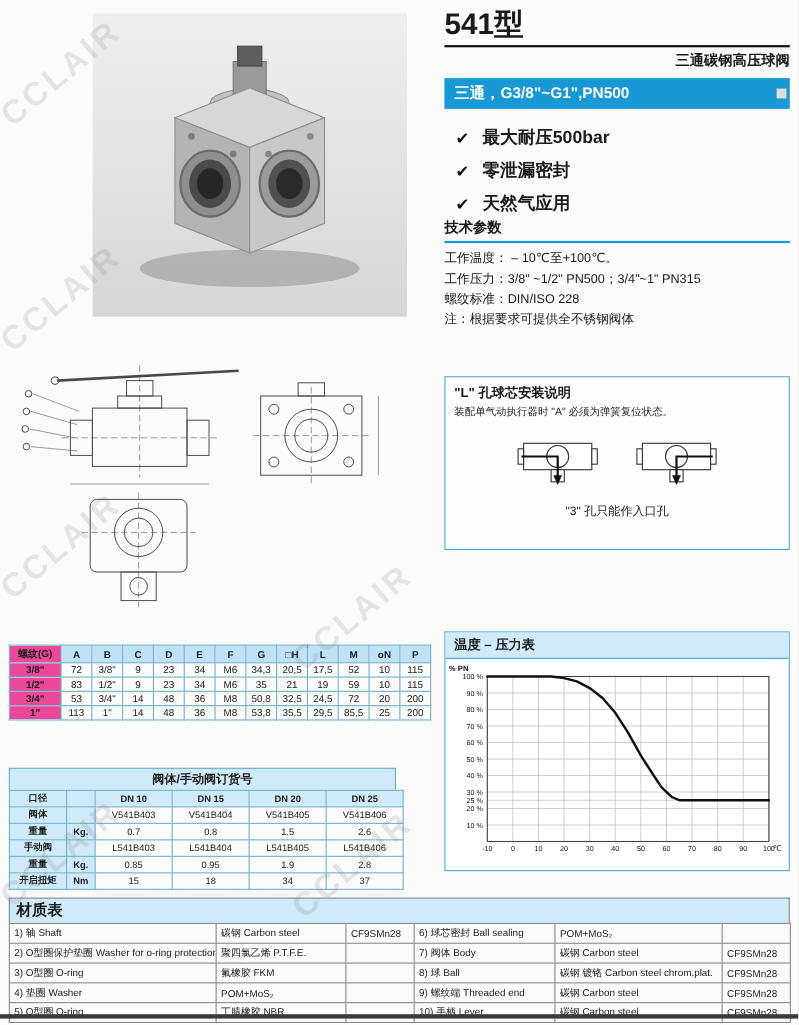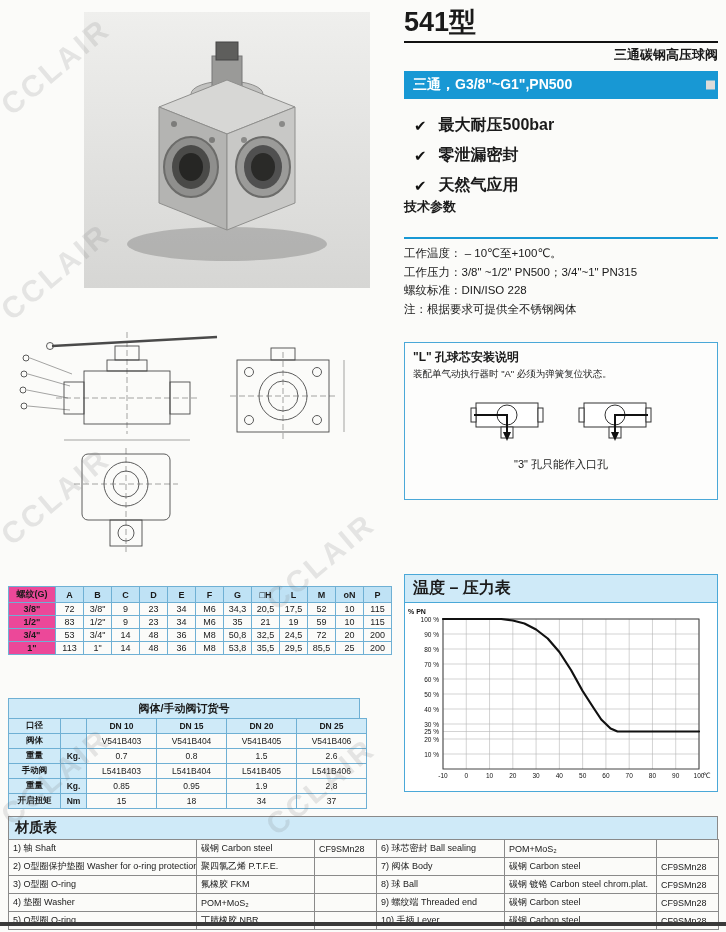--- a/index.html
+++ b/index.html
@@ -17,21 +17,21 @@
   .subtitle{text-align:right;font-weight:bold;font-size:13px;margin-top:3px;}
   .banner{position:relative;margin-top:7px;background:#1898d4;color:#fff;font-weight:bold;
           font-size:14px;padding:5px 8px 5px 9px;}
   .banner-notch{position:absolute;right:3px;top:50%;transform:translateY(-50%);
                 width:9px;height:9px;background:#dcdcda;}
   .features{position:absolute;left:414px;top:115px;width:300px;}
   .feature{display:flex;align-items:center;gap:12px;margin-bottom:9px;}
   .check{font-size:15px;font-weight:bold;color:#111;}
   .feature span.ftxt{font-weight:bold;font-size:16px;}
   .tech{position:absolute;left:404px;top:198px;width:314px;}
-  .tech-title{font-weight:bold;font-size:13px;border-bottom:2px solid #1898d4;padding-bottom:21px;}
+  .tech-title{font-weight:bold;font-size:13px;border-bottom:2px solid #1898d4;padding-bottom:3px;}
   .tech-line{font-size:11.5px;line-height:1.62;}
   .tech-lines{margin-top:5px;}
   
   .drawing{position:absolute;left:12px;top:322px;width:380px;height:238px;}
   
   .lbox{position:absolute;left:404px;top:342px;width:314px;height:158px;border:1px solid #4aa8d8;
         box-sizing:border-box;background:#fdfdfc;}
   .lbox-title{font-weight:bold;font-size:12px;margin:6px 8px 2px 8px;}
   .lbox-note{font-size:9.5px;margin:0 8px;color:#222;}
   .lbox-diagrams{display:flex;justify-content:center;gap:34px;margin-top:10px;}
@@ -45,21 +45,21 @@
   .dim-wrap{position:absolute;left:8px;top:586px;width:384px;}
   #dim-table{width:384px;font-size:9px;}
   #dim-table th{background:#bfe2f5;font-weight:bold;}
   #dim-table th:first-child,#dim-table td.first{width:46px;background:#ec4899;font-weight:bold;}
   .order-wrap{position:absolute;left:8px;top:698px;width:358px;}
   #order-table{width:358px;font-size:8.5px;}
   #order-table td.lbl{background:#cfeaf8;font-weight:bold;}
   
   .chartbox{position:absolute;left:404px;top:574px;width:314px;height:218px;border:1px solid #4aa8d8;
         box-sizing:border-box;background:#fff;}
-  .chart-band{background:#cfeaf8;border-bottom:1px solid #4aa8d8;font-weight:bold;font-size:16px;
+  .chart-band{background:#cfeaf8;border-bottom:1px solid #4aa8d8;font-weight:bold;font-size:12px;
         padding:3px 8px;}
   
   .mat-wrap{position:absolute;left:8px;top:816px;width:710px;}
   .mat-band{background:#cfeaf8;border:1px solid #8a8a8a;border-bottom:none;font-weight:bold;
         font-size:14px;text-align:left;padding:2px 6px;}
   #mat-table{border-collapse:collapse;table-layout:fixed;width:710px;font-size:9px;}
   #mat-table td{border:1px solid #8a8a8a;padding:2px 4px;white-space:nowrap;overflow:hidden;}
   .bottom-line{position:absolute;left:0;top:922px;width:726px;height:4px;background:#3a3a3a;}
 </style>
 </head>

